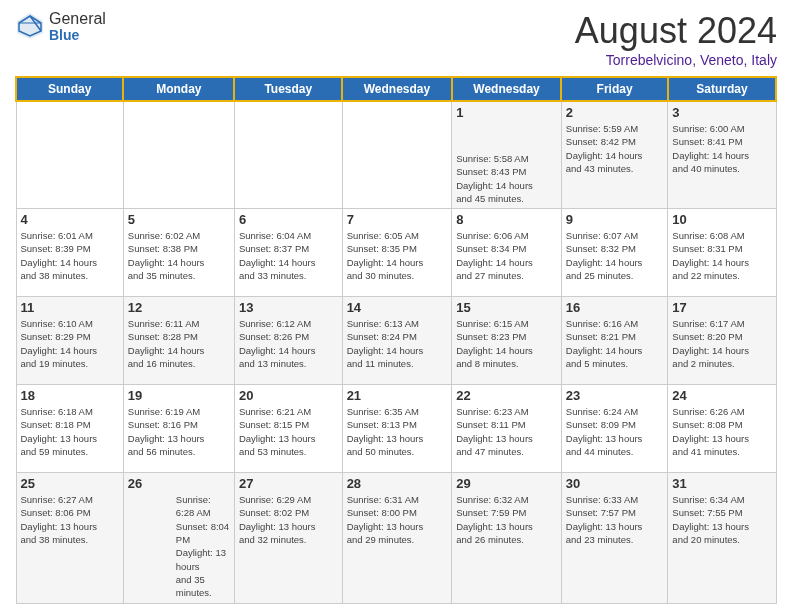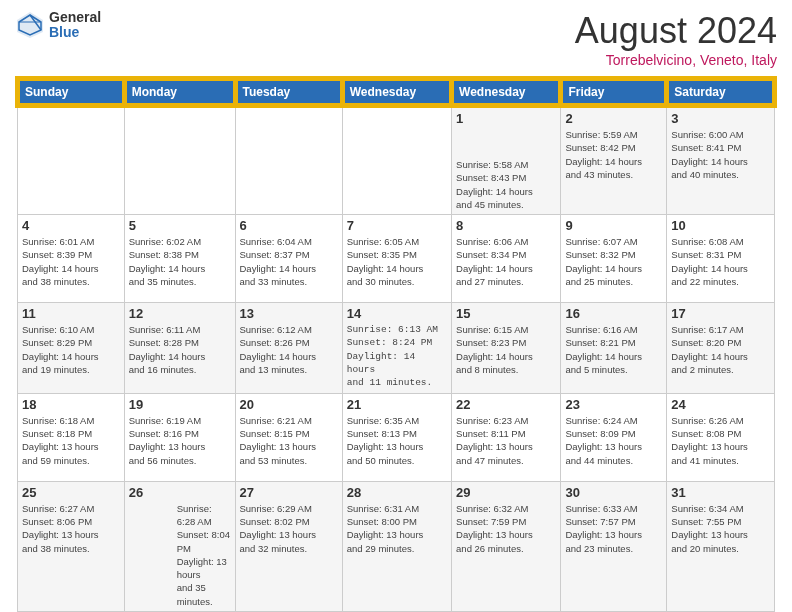--- a/index.html
+++ b/index.html
@@ -25,22 +25,22 @@
       display: flex;
       align-items: center;
       gap: 4px;
     }
     .logo-text {
       display: flex;
       flex-direction: column;
       line-height: 1.1;
     }
     .logo-general {
-      font-size: 14px;
-      font-weight: bold;
+      font-size: 16px;
+      font-weight: normal;
       color: #333;
     }
     .logo-blue {
       font-size: 14px;
       font-weight: bold;
       color: #2a6db5;
     }
     .logo-icon {
       width: 30px;
       height: 30px;
@@ -48,35 +48,35 @@
     .title-block {
       text-align: right;
     }
     .main-title {
       font-size: 36px;
       font-weight: normal;
       color: #333;
     }
     .subtitle {
       font-size: 14px;
-      color: #be185d;
+      color: #4c1d95;
     }
     .calendar {
       width: 100%;
       border-collapse: collapse;
       font-size: 10.5px;
     }
     .calendar thead tr th {
       background: #2a6db5;
       color: white;
       padding: 4px 5px;
-      text-align: left;
+      text-align: center;
       font-size: 12px;
       font-weight: bold;
-      border: 5px solid #eab308;
+      border: 2px solid #eab308;
     }
     .calendar tbody tr td {
       border: 1px solid #ccc;
       vertical-align: top;
       padding: 3px 4px;
       width: 113px;
       height: 88px;
       background: #fff;
     }
     .calendar tbody tr:nth-child(odd) td {
@@ -229,21 +229,21 @@
           </td>
           <td>
             <span class="day-number">13</span>
             <div class="day-info" style="white-space: pre-line;">Sunrise: 6:12 AM
 Sunset: 8:26 PM
 Daylight: 14 hours
 and 13 minutes.</div>
           </td>
           <td>
             <span class="day-number">14</span>
-            <div class="day-info" style="white-space: pre-line; font-family: Liberation Mono, monospace;">Sunrise: 6:13 AM
+            <div class="day-info" style="white-space: pre-line;">Sunrise: 6:13 AM
 Sunset: 8:24 PM
 Daylight: 14 hours
 and 11 minutes.</div>
           </td>
           <td>
             <span class="day-number">15</span>
             <div class="day-info" style="white-space: pre-line;">Sunrise: 6:15 AM
 Sunset: 8:23 PM
 Daylight: 14 hours
 and 8 minutes.</div>

